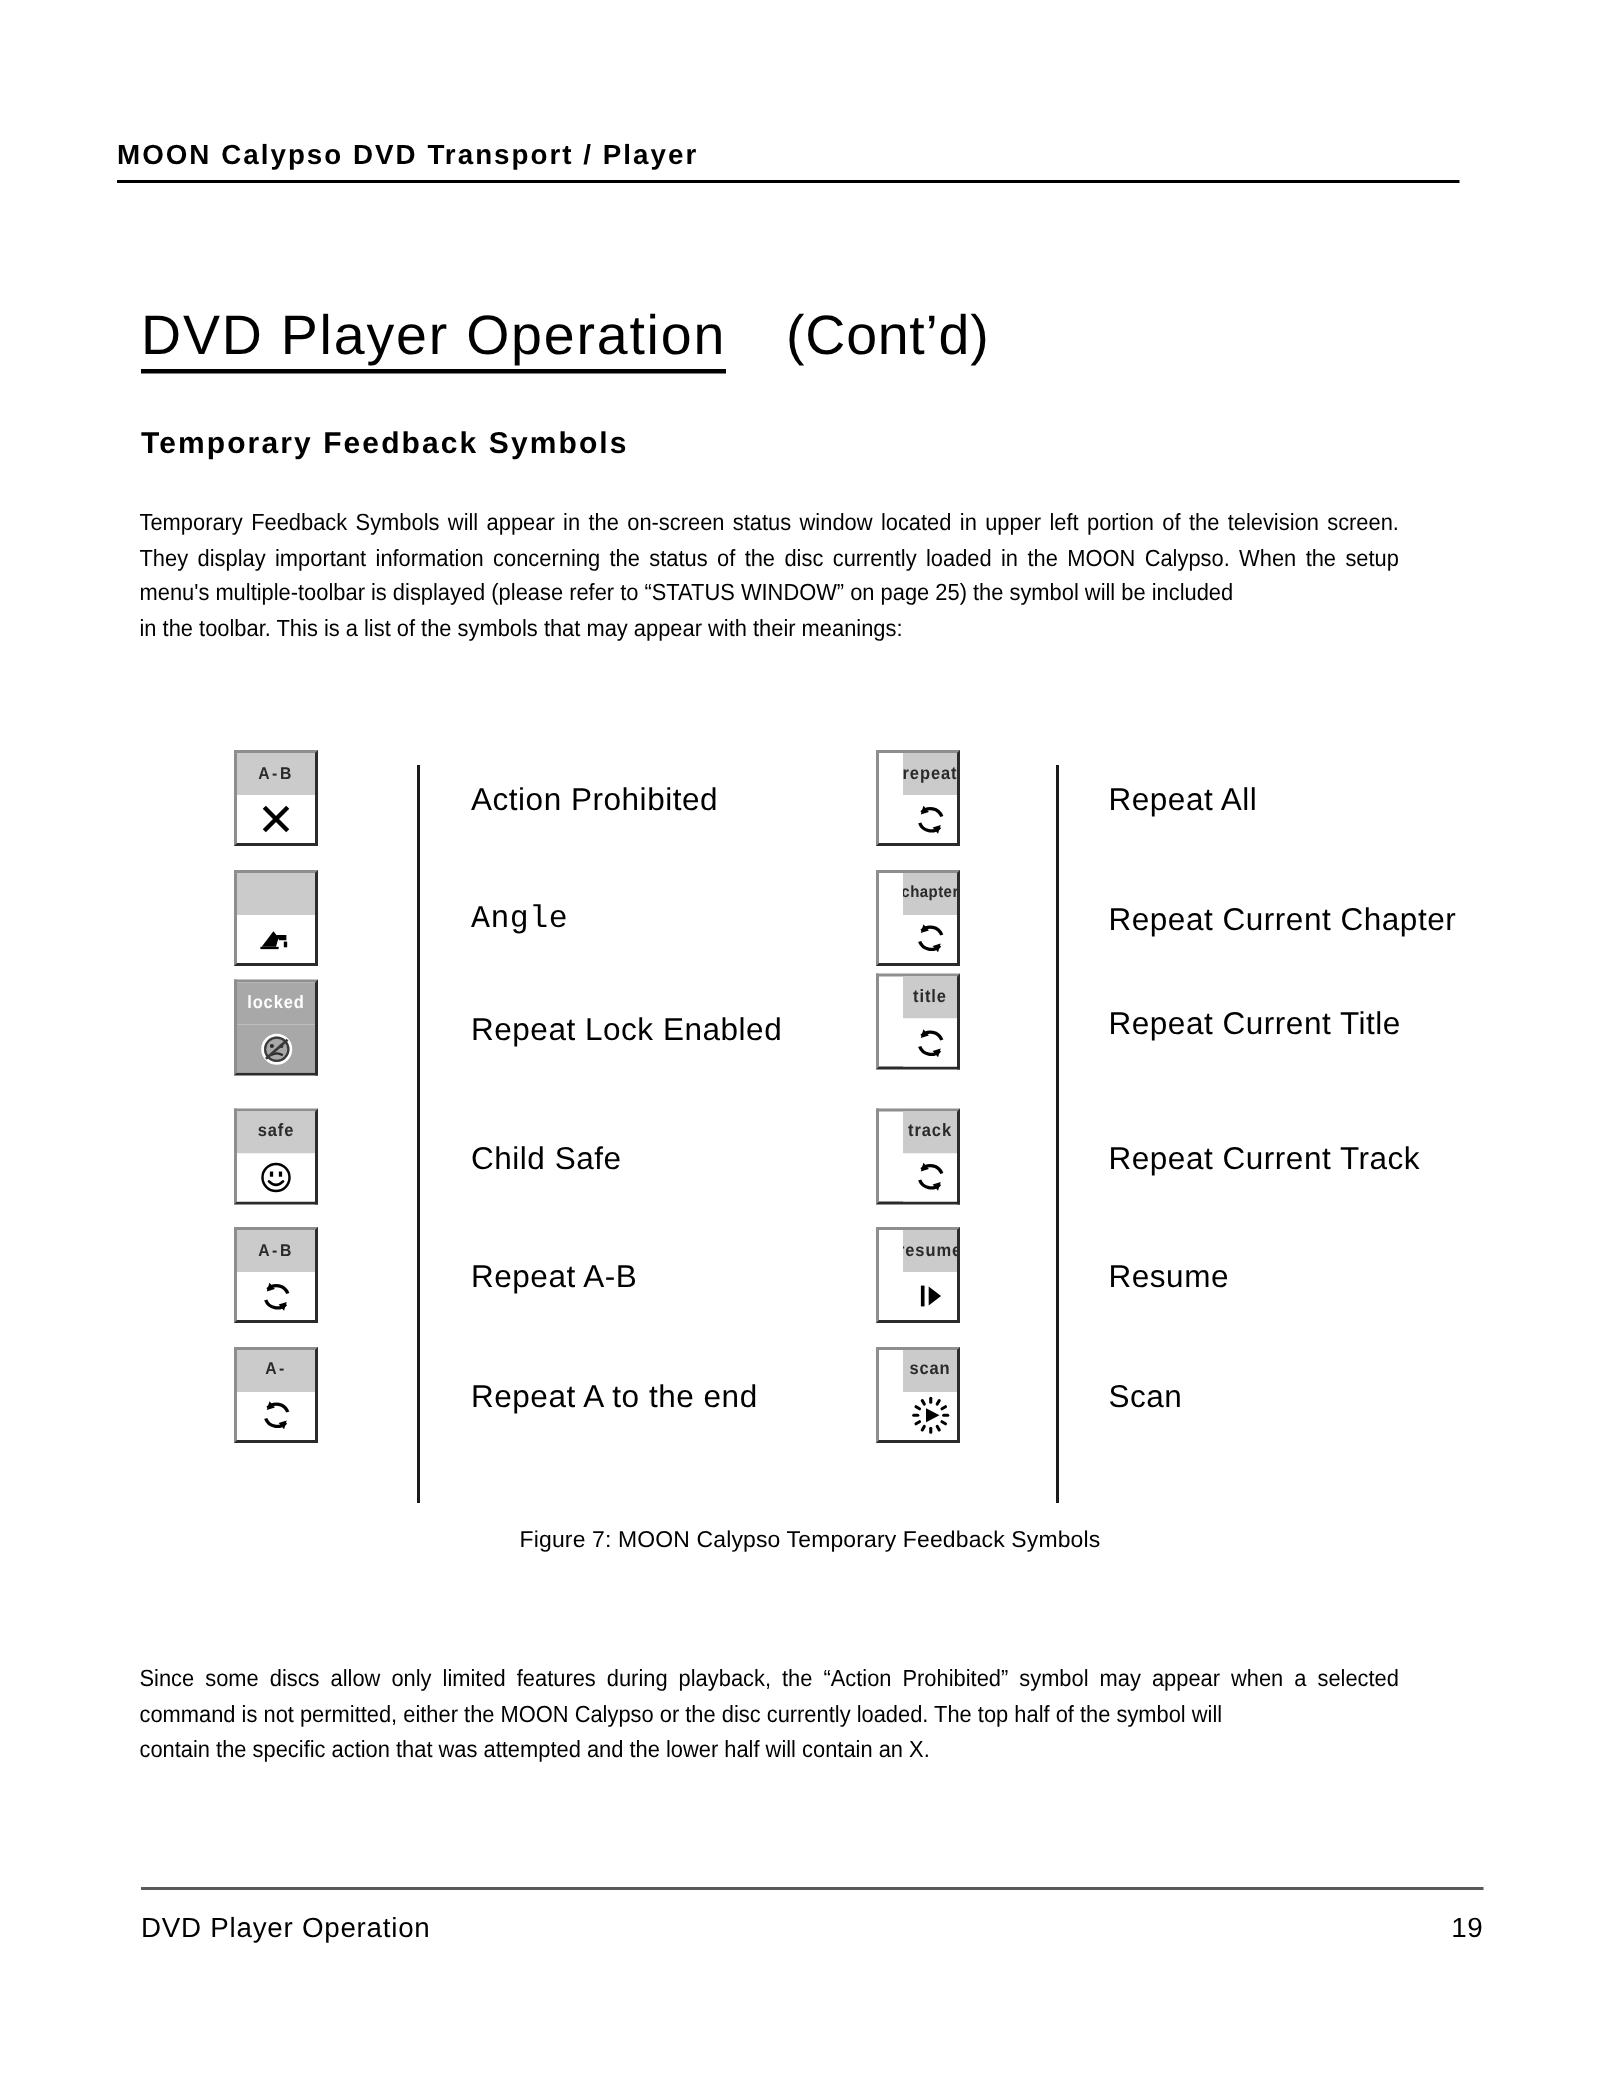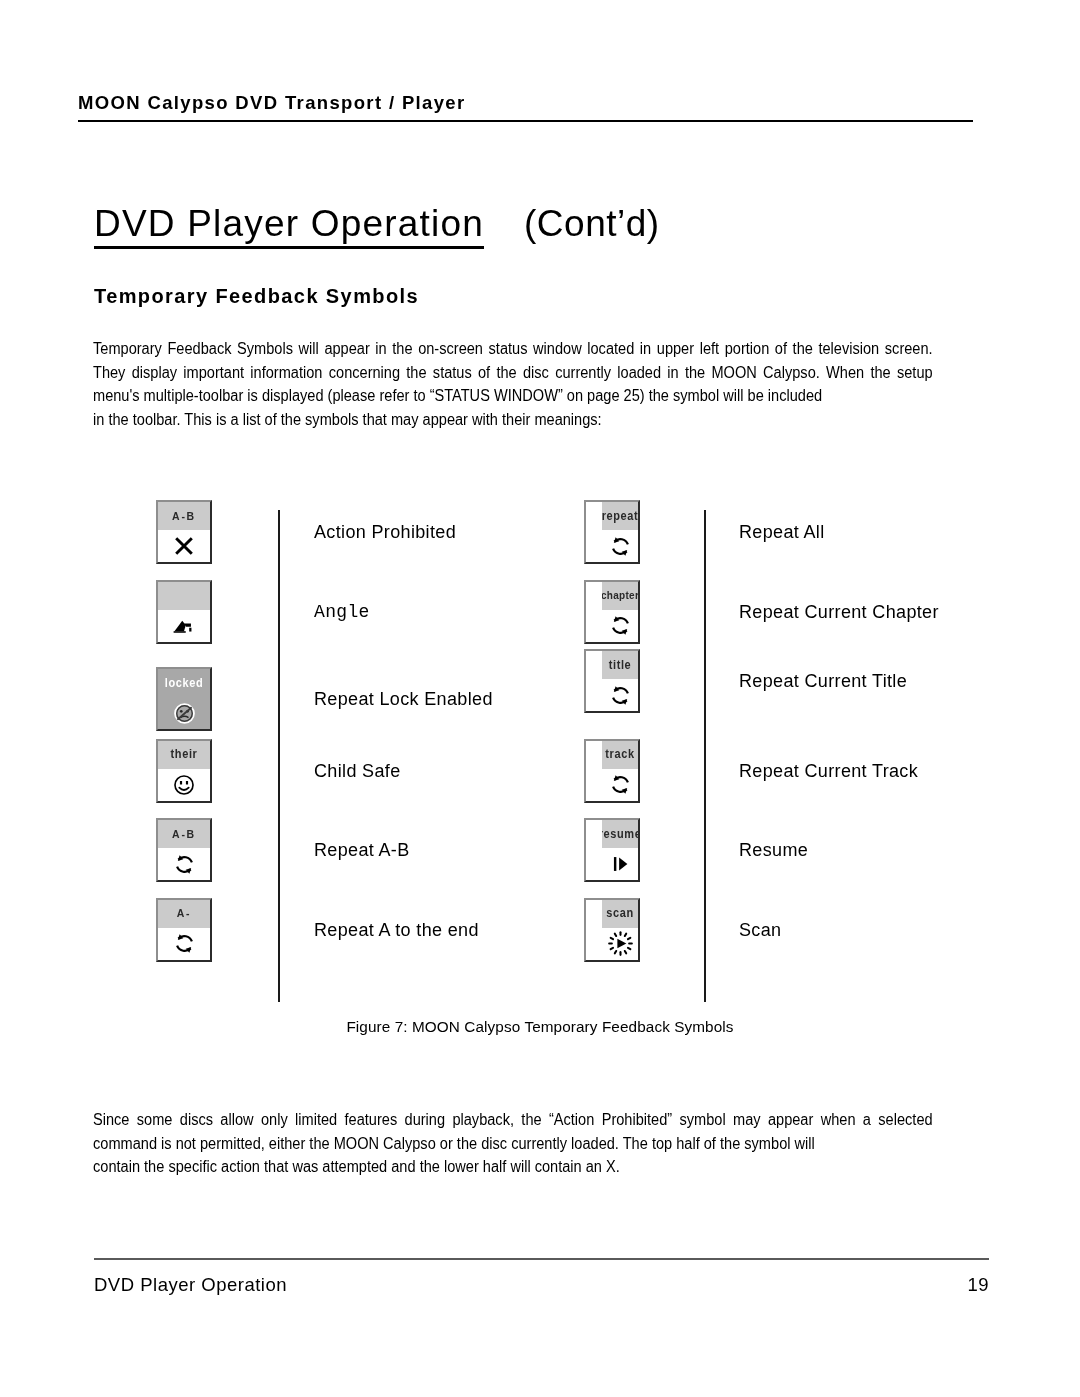--- a/index.html
+++ b/index.html
@@ -180,21 +180,21 @@
 
   
   .sym-box.allgray .sym-top { background: #a8a8a8; }
   .sym-box.allgray .sym-bottom { background: #a8a8a8; }
   .sym-box.allgray .sym-top-label { color: #ffffff; }
 
   .sym-label {
     position: absolute;
     left: 170px;
     top: 22px;
-    font-size: 18px;
+    font-size: 21px;
     letter-spacing: 0.35px;
     white-space: nowrap;
   }
   .fig-col.right .sym-label { left: 165px; }
 
   .sym-glyph { display: block; }
 
   
   .fig-caption {
     position: absolute;
@@ -288,42 +288,42 @@
               <svg class="sym-glyph" width="26" height="26" viewBox="0 0 30 30" xmlns="http://www.w3.org/2000/svg">
                 <path d="M4 21 L13 9 L17 14 L15 21 Z" fill="#000"></path>
                 <path d="M15 12 L23 12 L23 16 L17.5 16 Z" fill="#000"></path>
                 <rect x="21" y="17" width="2.6" height="4.4" fill="#000"></rect>
                 <rect x="3" y="21" width="14" height="1.8" fill="#000"></rect>
               </svg>
             </div>
           </div>
           <div class="sym-label">Angle</div>
         </div>
-        <div class="sym-row" style="top: 167px;">
+        <div class="sym-row" style="top: 153px;">
           <div class="sym-box allgray">
             <div class="sym-top">
               <span class="sym-top-label">locked</span>
             </div>
             <div class="sym-bottom">
               <svg class="sym-glyph" width="27" height="27" viewBox="0 0 30 30" xmlns="http://www.w3.org/2000/svg">
                 <circle cx="15" cy="15" r="10.5" fill="none" stroke="#fff" stroke-width="2"></circle>
                 <circle cx="15" cy="15" r="8.6" fill="none" stroke="#3a3a3a" stroke-width="1.6"></circle>
                 <circle cx="11.4" cy="12.6" r="1.5" fill="#2a2a2a"></circle>
                 <circle cx="18.4" cy="12.6" r="1.5" fill="#2a2a2a"></circle>
                 <path d="M10.5 19.5 Q15 16.6 19.5 19.5" stroke="#2a2a2a" stroke-width="1.7" fill="none"></path>
                 <path d="M7 22 L23 8" stroke="#3a3a3a" stroke-width="2"></path>
               </svg>
             </div>
           </div>
           <div class="sym-label">Repeat Lock Enabled</div>
         </div>
         <div class="sym-row" style="top: 238.5px;">
           <div class="sym-box">
             <div class="sym-top">
-              <span class="sym-top-label">their</span>
+              <span class="sym-top-label">safe</span>
             </div>
             <div class="sym-bottom">
               <svg class="sym-glyph" width="26" height="26" viewBox="0 0 30 30" xmlns="http://www.w3.org/2000/svg">
                 <circle cx="15" cy="15" r="10.4" fill="none" stroke="#000" stroke-width="1.9"></circle>
                 <rect x="10.3" y="10.4" width="2.5" height="4" fill="#000"></rect>
                 <rect x="17.2" y="10.4" width="2.5" height="4" fill="#000"></rect>
                 <path d="M9.6 18 Q15 23.4 20.4 18" stroke="#000" stroke-width="2.1" fill="none" stroke-linecap="round"></path>
               </svg>
             </div>
           </div>

